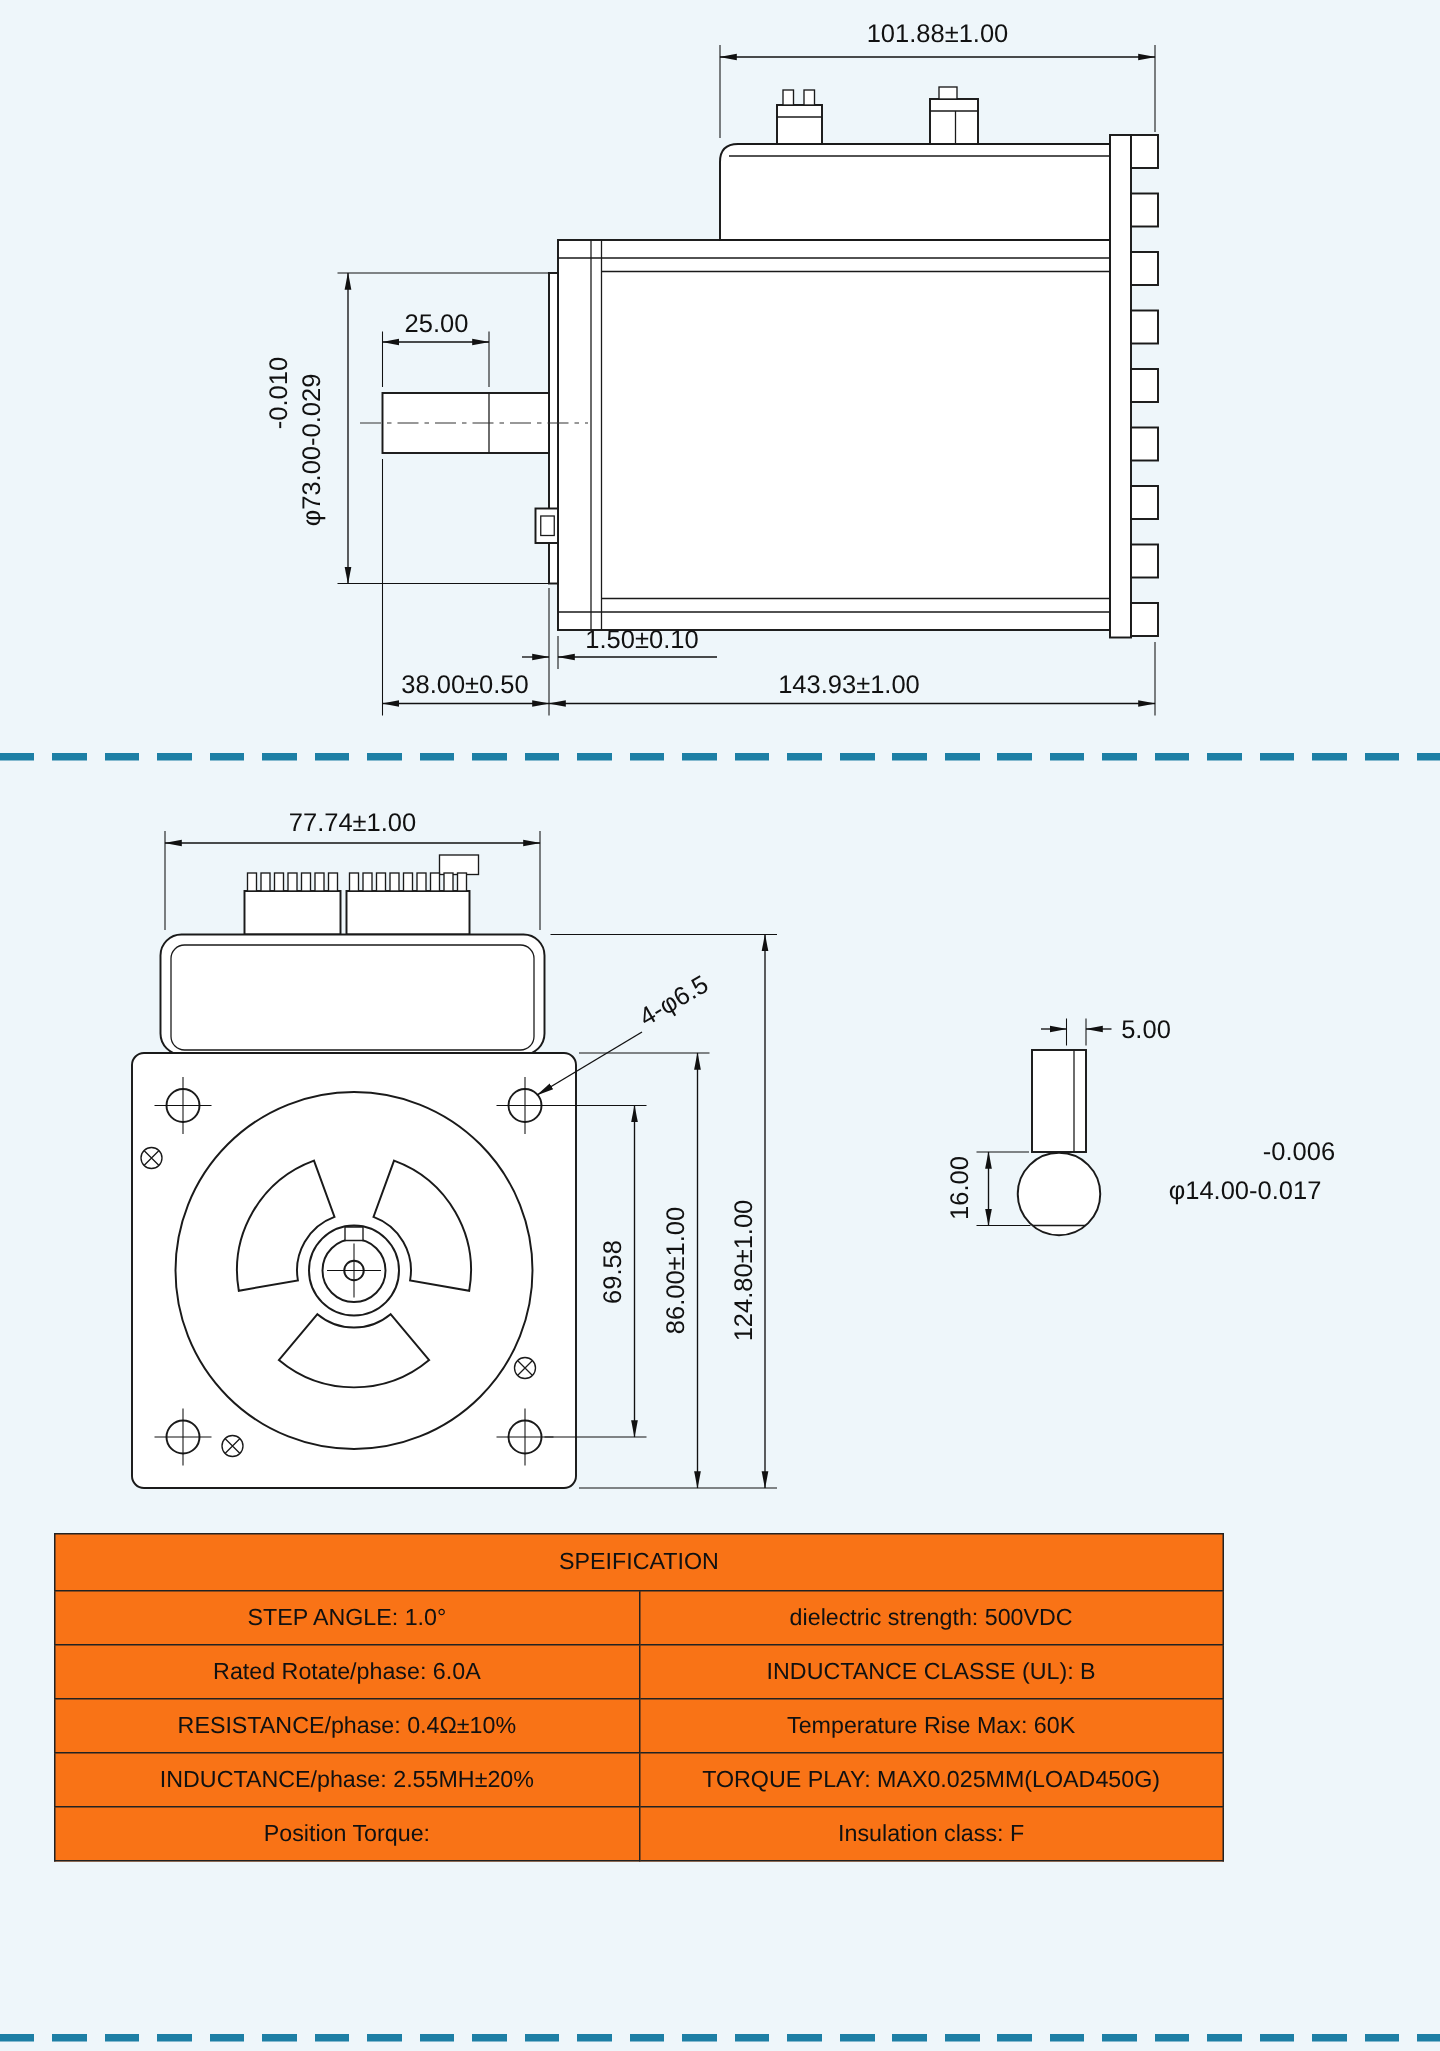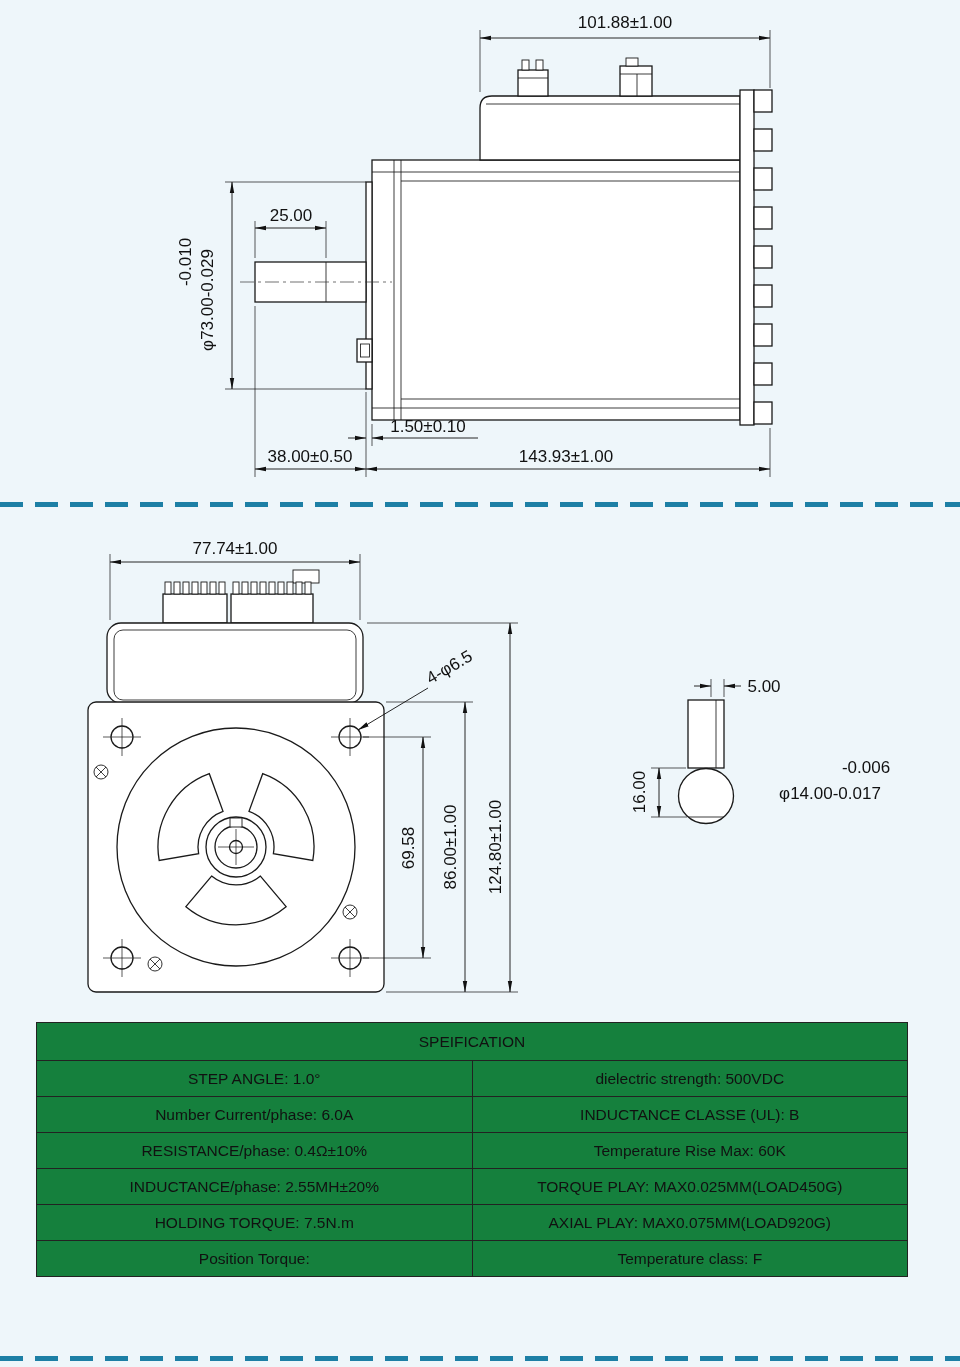--- a/index.html
+++ b/index.html
@@ -14,22 +14,22 @@
   .thin{fill:none;stroke:var(--ink,#1a1a1a);stroke-width:0.85}
   .dim{fill:none;stroke:#111;stroke-width:0.9}
   .ext{fill:none;stroke:#111;stroke-width:0.7}
   .cl{fill:none;stroke:#333;stroke-width:0.7;stroke-dasharray:14 4 3 4}
   text.d{font:17px "Liberation Sans",sans-serif;fill:#111;text-anchor:middle}
   .divider{
     position:absolute;left:0;width:960px;height:5px;
     background:repeating-linear-gradient(90deg,var(--teal,#1d7fa5) 0 23px,transparent 23px 35px);
   }
   table.spec{
-    position:absolute;top:1022px;left:36px;width:872px;
-    border-collapse:collapse;background:#15803d;table-layout:fixed;
+    position:absolute;top:1022px;left:36px;width:780px;
+    border-collapse:collapse;background:#f97316;table-layout:fixed;
   }
   table.spec th,table.spec td{
     border:1.5px solid #222;height:35px;text-align:center;
     font:15.5px "Liberation Sans",sans-serif;font-weight:400;color:#111;
     padding:0 6px;overflow:hidden;white-space:nowrap;
   }
   table.spec th{height:37px}
 </style>
 </head>
 <body>
@@ -230,35 +230,31 @@
 <table class="spec">
   <tbody>
       <tr>
     <th colspan="2">SPEIFICATION</th>
   </tr>
   <tr>
     <td>STEP ANGLE: 1.0°</td>
     <td>dielectric strength: 500VDC</td>
   </tr>
   <tr>
-    <td>Number Current/phase: 6.0A</td>
+    <td>Rated Rotate/phase: 6.0A</td>
     <td>INDUCTANCE CLASSE (UL): B</td>
   </tr>
   <tr>
     <td>RESISTANCE/phase: 0.4Ω±10%</td>
     <td>Temperature Rise Max: 60K</td>
   </tr>
   <tr>
     <td>INDUCTANCE/phase: 2.55MH±20%</td>
     <td>TORQUE PLAY: MAX0.025MM(LOAD450G)</td>
   </tr>
   <tr>
-    <td>HOLDING TORQUE: 7.5N.m</td>
-    <td>AXIAL PLAY: MAX0.075MM(LOAD920G)</td>
-  </tr>
-  <tr>
     <td>Position Torque:</td>
-    <td>Temperature class: F</td>
+    <td>Insulation class: F</td>
   </tr>
 </tbody>
   </table>
 
 <div class="divider" style="top:1356px"></div>
 
 </body></html>

